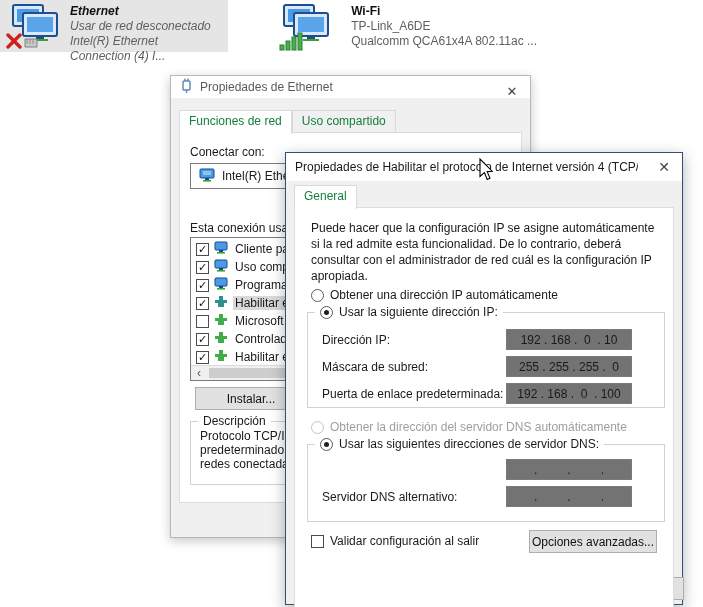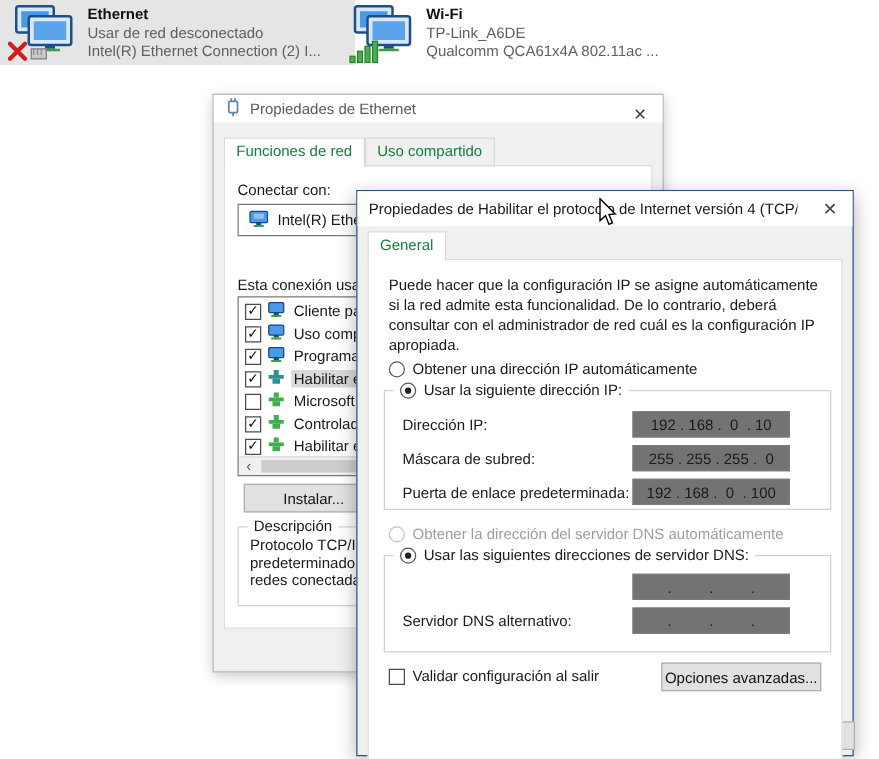--- a/index.html
+++ b/index.html
@@ -47,42 +47,42 @@
   .listrow .lbl { padding:0 2px; }
   .listrow.sel .lbl { background:#d9d9d9; }
   .hscroll { position:absolute; left:0; right:0; bottom:0; height:15px; background:#f0f0f0; border-top:1px solid #dcdcdc; display:flex; align-items:center; }
   .hscroll .arr { width:16px; height:14px; display:flex; align-items:center; justify-content:center; color:#555; font-size:12px; }
   .hscroll .thumb { height:10px; width:190px; background:#cdcdcd; margin-left:2px; }
   .dim  { color:#9e9e9e; }
 </style>
 </head>
 <body>
 
-<div class="abs net-item sel" style="left:0; top:0; width:284px;">
+<div class="abs net-item sel" style="left:0; top:0; width:228px;font-style:italic;">
   <span>
     <svg width="56" height="48" viewBox="0 0 56 48">
       <rect x="7" y="1" width="30" height="21" rx="2" fill="#d9e9fa" stroke="#1c4f8b" stroke-width="2"></rect>
       <rect x="11" y="5" width="22" height="13" fill="#4b9ae8"></rect>
       <rect x="17" y="9" width="34" height="23" rx="2" fill="#d9e9fa" stroke="#1c4f8b" stroke-width="2"></rect>
       <rect x="21" y="13" width="26" height="15" fill="#5aa4ec"></rect>
       <rect x="30" y="32" width="8" height="3" fill="#1c4f8b"></rect>
       <rect x="26" y="35" width="16" height="2" fill="#35a335"></rect>
       <path d="M19 35 h12 v8 h-12 z" fill="#c9c9c9" stroke="#7e7e7e"></path>
       <path d="M21 35 v5 M24 35 v5 M27 35 v5" stroke="#8f8f8f" stroke-width="1"></path>
       <path d="M2 31 L14 43 M14 31 L2 43" stroke="#d11f1f" stroke-width="3.4" stroke-linecap="round"></path>
     </svg>
   </span>
   <span class="net-text">
     <div class="t1">Ethernet</div>
     <div class="t2">Usar de red desconectado</div>
-    <div class="t3">Intel(R) Ethernet Connection (2) I...</div>
-  </span>
-</div>
-
-<div class="abs net-item" style="left:271px; top:0; width:272px;">
+    <div class="t3">Intel(R) Ethernet Connection (4) I...</div>
+  </span>
+</div>
+
+<div class="abs net-item" style="left:271px; top:0; width:272px;justify-content:space-between;">
   <span>
     <svg width="56" height="48" viewBox="0 0 56 48">
       <rect x="7" y="1" width="30" height="21" rx="2" fill="#d9e9fa" stroke="#1c4f8b" stroke-width="2"></rect>
       <rect x="11" y="5" width="22" height="13" fill="#4b9ae8"></rect>
       <rect x="17" y="9" width="34" height="23" rx="2" fill="#d9e9fa" stroke="#1c4f8b" stroke-width="2"></rect>
       <rect x="21" y="13" width="26" height="15" fill="#5aa4ec"></rect>
       <rect x="30" y="32" width="8" height="3" fill="#1c4f8b"></rect>
       <rect x="26" y="35" width="16" height="2" fill="#35a335"></rect>
       <rect x="3" y="41" width="4" height="5" fill="#49b04f" stroke="#2c7c31"></rect>
       <rect x="9" y="37" width="4" height="9" fill="#49b04f" stroke="#2c7c31"></rect>

